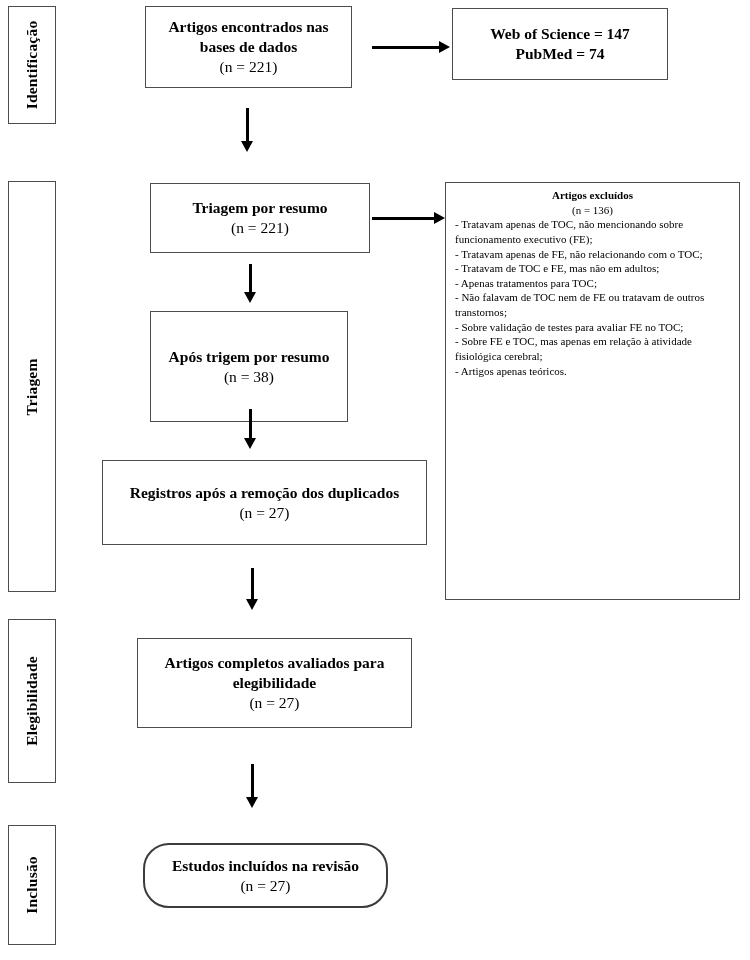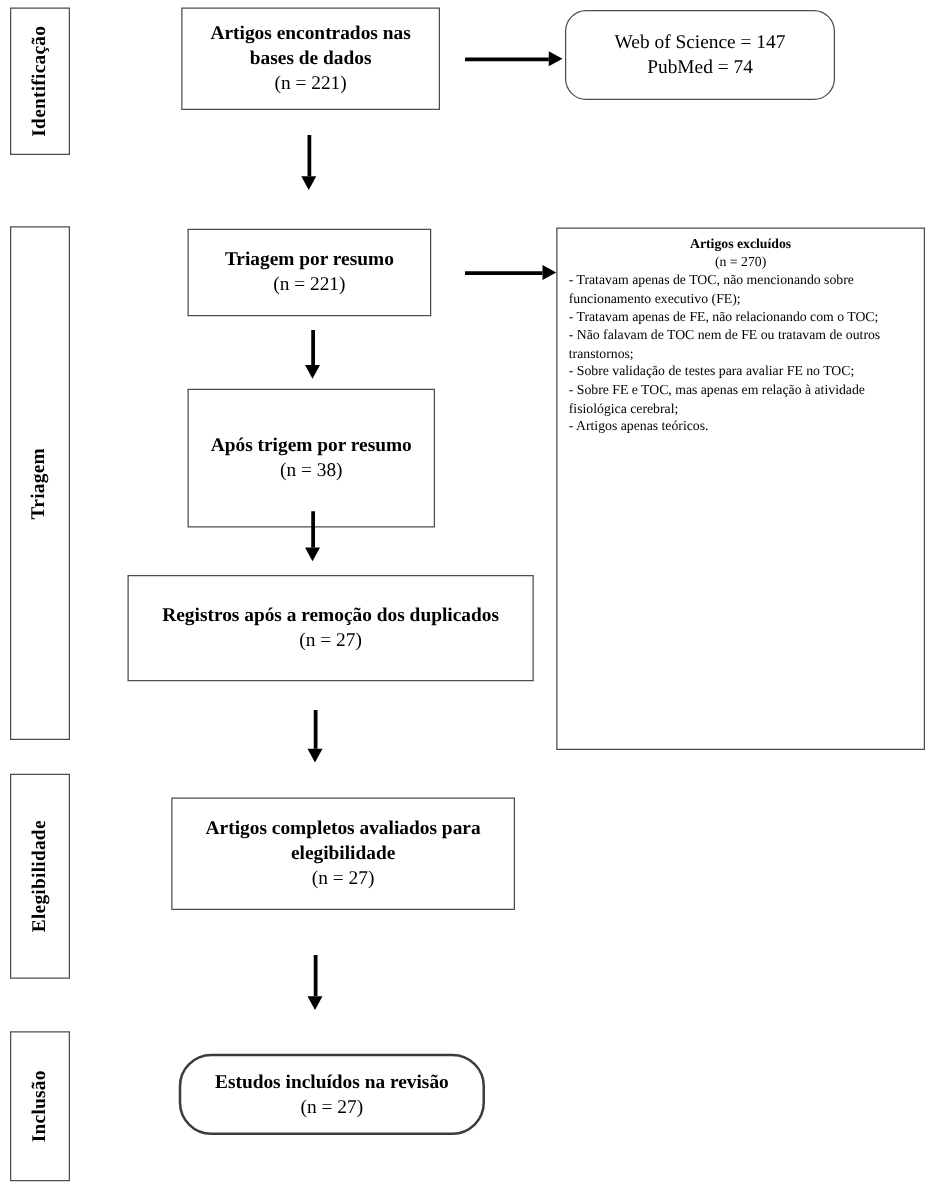--- a/index.html
+++ b/index.html
@@ -45,21 +45,21 @@
     flex-direction: column;
     align-items: center;
     justify-content: center;
     text-align: center;
     font-size: 15.5px;
     line-height: 1.28;
     padding: 4px 10px;
   }
   .box .title { font-weight: bold; }
   .box .n { font-weight: normal; }
-  .box.plain { font-weight: normal; border-radius: 17px; }
+  .box.plain { font-weight: bold; }
   .box.thick { border: 2.2px solid #3c3c3c; }
   
   .box.listbox {
     justify-content: flex-start;
     text-align: left;
     padding: 5px 9px 5px 9px;
     line-height: 1.33;
     font-size: 11px;
   }
   .box.listbox .title,
@@ -118,30 +118,32 @@
   <div class="box" style="left:145px; top:6px; width:207px; height:82px;">
     <div class="title">Artigos encontrados nas bases de dados</div>
     <div class="n">(n = 221)</div>
   </div>
 
   <div class="box plain" style="left:452px; top:8px; width:216px; height:72px;">
     <div>Web of Science = 147</div>
     <div>PubMed = 74</div>
   </div>
 
-  <div class="box" style="left:150px; top:183px; width:195px; height:70px;">
+  <div class="box" style="left:150px; top:183px; width:220px; height:70px;">
     <div class="title">Triagem por resumo</div>
     <div class="n">(n = 221)</div>
   </div>
 
   <div class="box listbox" style="left:445px; top:182px; width:295px; height:418px;">
     <div class="title">Artigos excluídos</div>
-    <div class="n">(n = 270)</div>
+    <div class="n">(n = 136)</div>
     <div class="reason">- Tratavam apenas de TOC, não mencionando sobre funcionamento executivo (FE);</div>
     <div class="reason">- Tratavam apenas de FE, não relacionando com o TOC;</div>
+    <div class="reason">- Tratavam de TOC e FE, mas não em adultos;</div>
+    <div class="reason">- Apenas tratamentos para TOC;</div>
     <div class="reason">- Não falavam de TOC nem de FE ou tratavam de outros transtornos;</div>
     <div class="reason">- Sobre validação de testes para avaliar FE no TOC;</div>
     <div class="reason">- Sobre FE e TOC, mas apenas em relação à atividade fisiológica cerebral;</div>
     <div class="reason">- Artigos apenas teóricos.</div>
   </div>
 
   <div class="box" style="left:150px; top:311px; width:198px; height:111px;">
     <div class="title">Após trigem por resumo</div>
     <div class="n">(n = 38)</div>
   </div>

